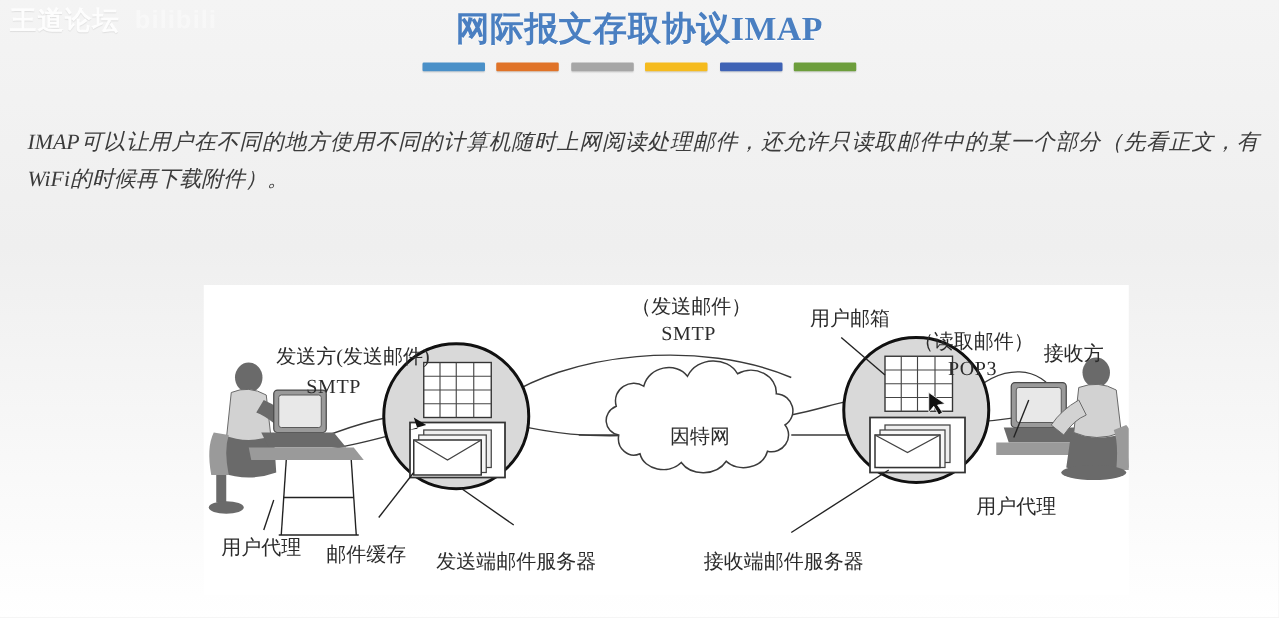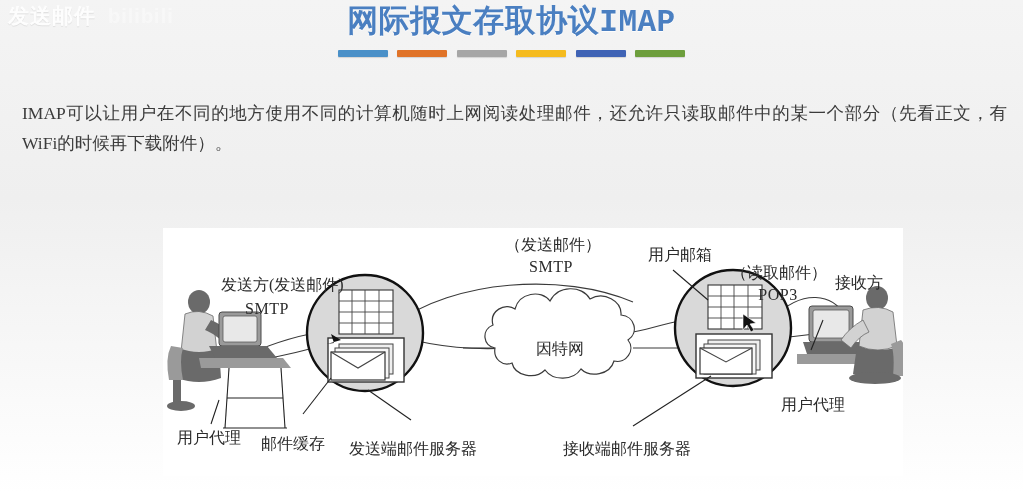--- a/index.html
+++ b/index.html
@@ -51,22 +51,22 @@
 
   
   #title-block {
     position: absolute;
     top: 2px;
     left: 0;
     width: 1023px;
     text-align: center;
   }
   #slide-title {
-    font-family: Liberation Mono, monospace;
-    font-size: 31px;
+    font-family: Liberation Serif, serif;
+    font-size: 27px;
     font-weight: 700;
     color: #4a7fc1;
     letter-spacing: 0.5px;
     line-height: 42px;
     text-shadow: 0 1px 0 rgba(255,255,255,0.8);
   }
   #title-bars {
     margin: 6px auto 0 auto;
     width: 348px;
     display: flex;
@@ -87,21 +87,21 @@
     width: 985px;
   }
   .para {
     font-family: "Liberation Serif", "DejaVu Serif", serif;
     font-size: 17.5px;
     line-height: 30px;
     color: #3b3b3b;
     margin: 0 0 14px 0;
     text-align: justify;
   }
-  .para.p2 { margin-top: 18px; }
+  .para.p2 { margin-top: 18px; font-style: italic; }
 
   
   #diagram-wrap {
     position: absolute;
     left: 163px;
     top: 228px;
     width: 740px;
     height: 248px;
     background: #ffffff;
   }
@@ -128,21 +128,21 @@
   .fig-dark { fill: #6a6a6a; }
   .fig-mid  { fill: #9a9a9a; }
   .fig-light{ fill: #d2d2d2; }
 </style>
 </head>
 <body>
 
 <div id="slide">
 
   <div id="watermark">
-    <span id="wm-text">发送邮件</span>
+    <span id="wm-text">王道论坛</span>
     <span id="wm-logo">bilibili</span>
   </div>
 
   <div id="title-block">
     <div id="slide-title">网际报文存取协议IMAP</div>
     <div id="title-bars">
       <div class="tbar" style="background:#4a90c8"></div>
       <div class="tbar" style="background:#e07328"></div>
       <div class="tbar" style="background:#a6a6a6"></div>
       <div class="tbar" style="background:#f5bb1e"></div>

